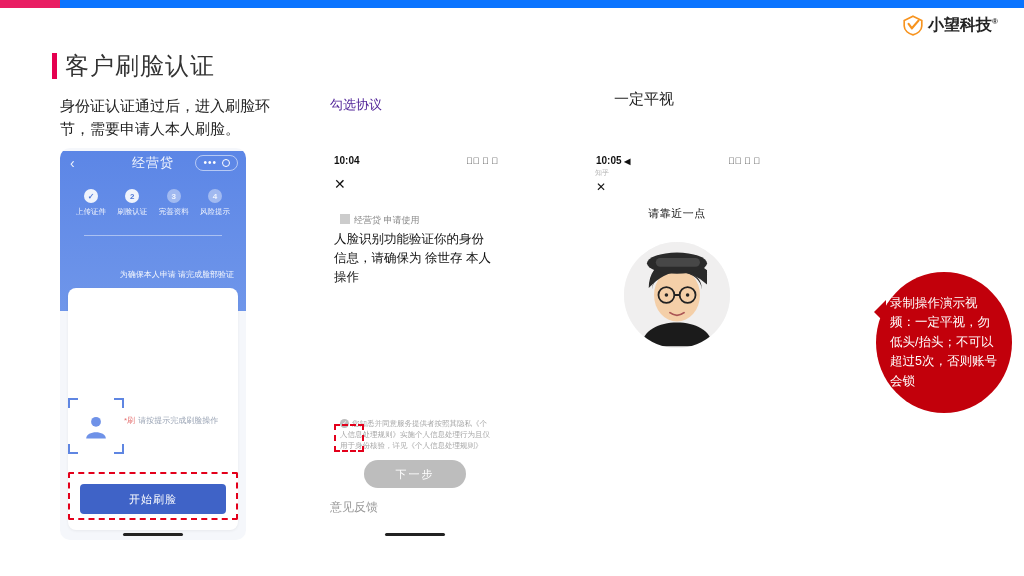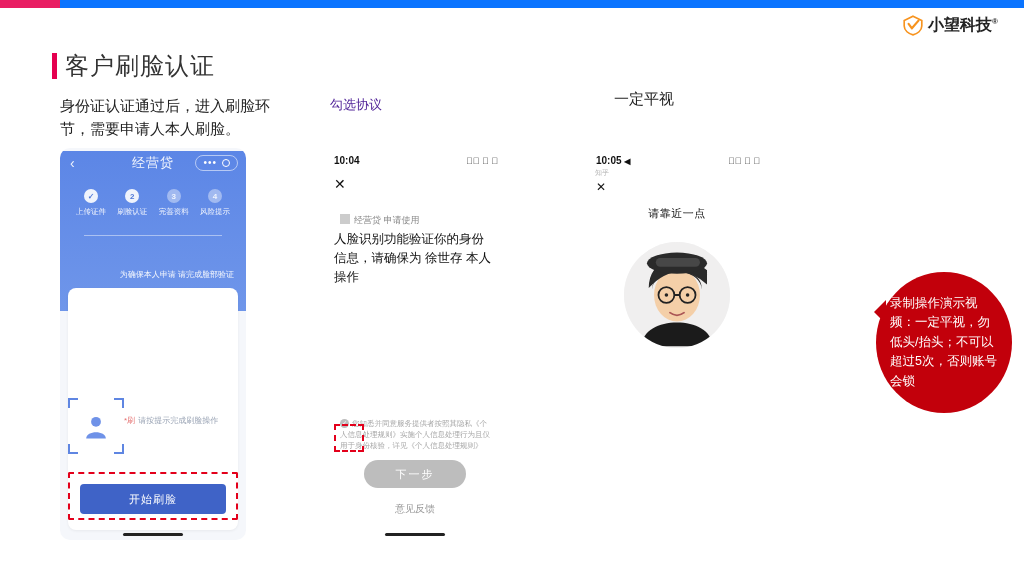--- a/index.html
+++ b/index.html
@@ -70,21 +70,21 @@
   .p2 { left:262px; }
   .p2 .status { color:#111; font-weight:700;}
   .p2-close { position:absolute; left:12px; top:28px; font-size:14px; color:#111;}
   .p2-source { position:absolute; left:18px; top:66px; font-size:9px; color:#888;}
   .p2-source .sq{ display:inline-block; width:10px; height:10px; background:#ccc; vertical-align:-1px; margin-right:4px;}
   .p2-msg { position:absolute; left:12px; right:14px; top:82px; font-size:12.5px; line-height:1.5; color:#111; font-weight:500;}
   .p2-agree { position:absolute; left:18px; right:14px; bottom:88px; font-size:7.5px; color:#a7a7a7; line-height:1.45;}
   .p2-chk { width:9px; height:9px; border-radius:50%; background:#bdbdbd; display:inline-flex; align-items:center; justify-content:center; color:#fff; font-size:6px; margin-right:3px; vertical-align:1px;}
   .p2-high { position:absolute; left:12px; bottom:88px; width:30px; height:28px; border:2px dashed #e3001b;}
   .p2-next { position:absolute; left:42px; right:42px; bottom:52px; height:28px; border-radius:16px; background:#bdbdbd; color:#fff; font-size:11px; display:flex; align-items:center; justify-content:center; letter-spacing:2px;}
-  .p2-feed { position:absolute; left:0; right:0; bottom:24px; text-align:center; font-size:10px; color:#999;}
+  .p2-feed { position:absolute; left:8px; right:0; bottom:24px; font-size:12px; color:#999;}
 
   
   .p3 { left:524px; }
   .p3 .status { color:#111; font-weight:700;}
   .p3-src { position:absolute; left:11px; top:20px; font-size:7px; color:#b5b5b5;}
   .p3-close { position:absolute; left:12px; top:32px; font-size:12px; color:#111;}
   .p3-prompt { position:absolute; left:0; right:0; top:58px; text-align:center; font-size:11px; color:#111; font-weight:500; letter-spacing:.5px;}
   .p3-face { position:absolute; left:50%; top:94px; transform:translateX(-50%); width:106px; height:106px; border-radius:50%; overflow:hidden; background:#f3f3f3;}
   .p3-face svg{width:100%; height:100%;}
 

